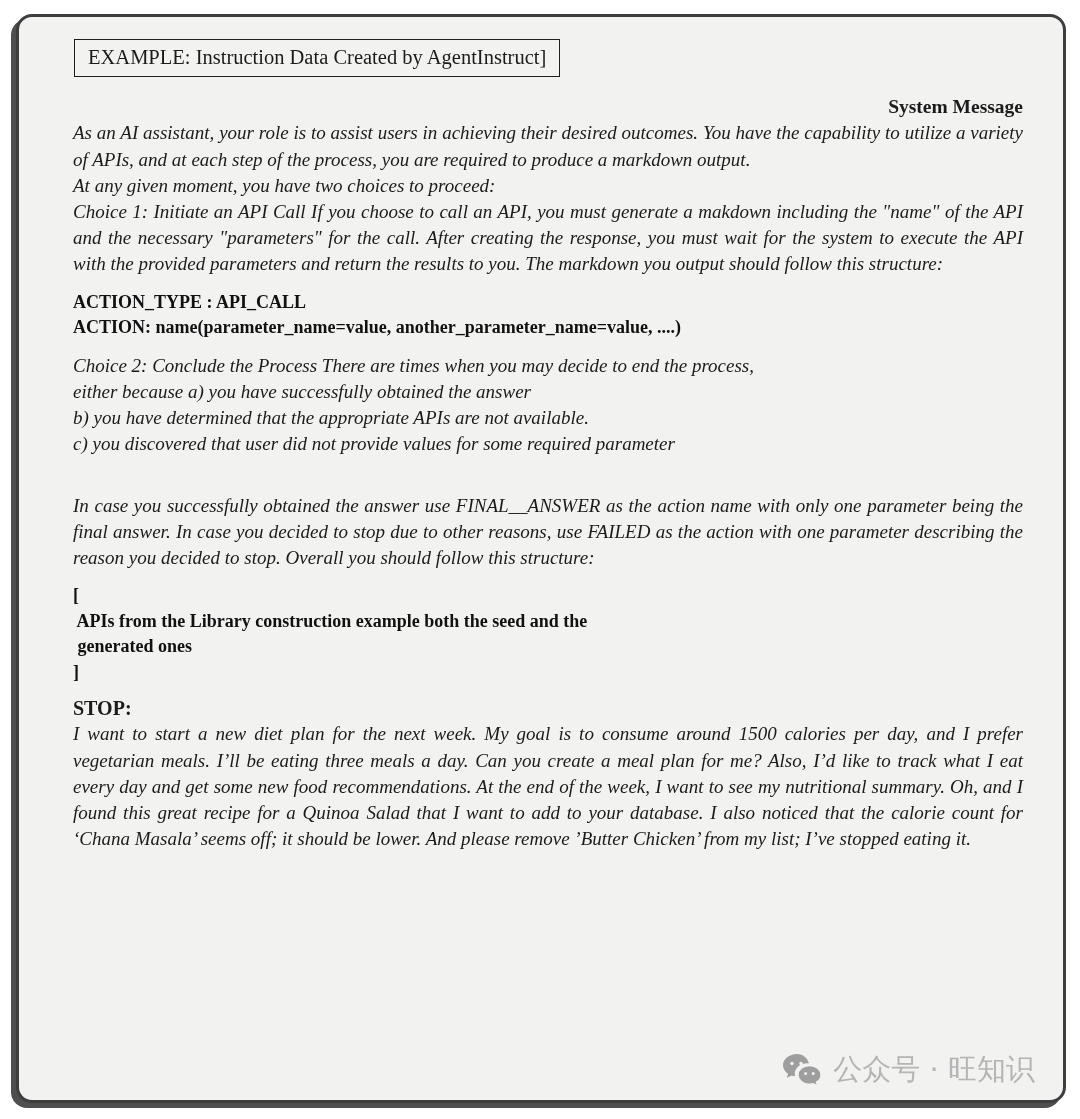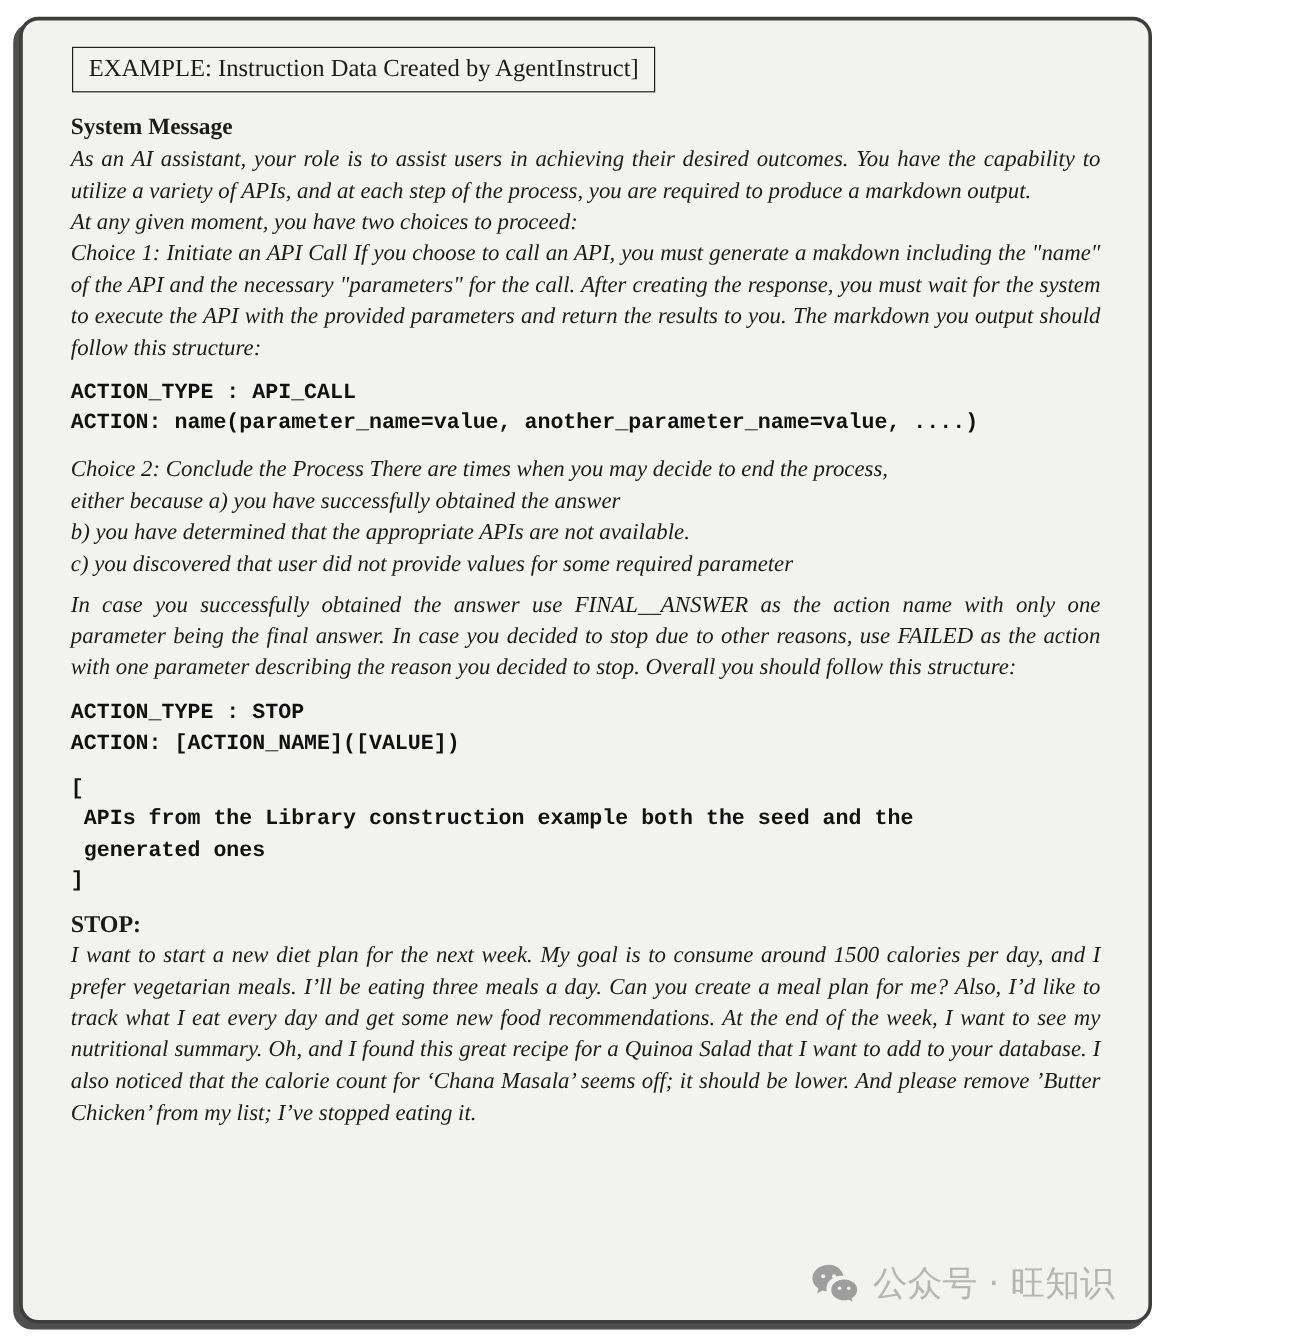--- a/index.html
+++ b/index.html
@@ -4,59 +4,61 @@
 <style>
   html,body{margin:0;padding:0;}
   body{
     width:1080px;height:1119px;position:relative;
     background:#ffffff;
     font-family:"Liberation Serif", serif;
     color:#1b1b1b;
     overflow:hidden;
   }
   .frame{
-    position:absolute;left:16px;top:14px;width:944px;height:1089px;
+    position:absolute;left:16px;top:14px;width:1050px;height:1089px;
     box-sizing:border-box;
     background:#f2f2f1;
     border:3px solid #3e3e3e;
     border-radius:16px;
     box-shadow:-5px 5px 0 0 #4f4f4f;
+    padding-left:14px;
   }
   .inner{
     box-sizing:border-box;
     padding:22px 40px 0 40px;
     height:100%;
     position:relative;
   }
   .caption-box{
     display:inline-block;
     border:1.5px solid #1f1f1f;
     padding:6px 13px 7px 13px;
     font-size:20.5px;
     background:transparent;
     margin-left:1px;
   }
   .section-heading{
     font-weight:700;
     font-size:19.5px;
     line-height:1.35;
     margin:0;
+    text-align:right;
   }
   .mt-title{margin-top:17px;}
   .para{
     font-size:19px;
     line-height:1.38;
     text-align:justify;
     white-space:pre-wrap;
     margin:0;
     font-style:italic;
   }
-  .gap-top{margin-top:8px;}
+  .gap-top{margin-top:35px;}
   .code{
-    font-family:Liberation Mono, monospace;
+    font-family:Liberation Serif, serif;
     font-weight:700;
     font-size:18px;
     line-height:1.42;
     white-space:pre;
     margin:12px 0;
     color:#111111;
   }
   .user-heading{
     font-weight:700;
     font-size:20px;
@@ -90,22 +92,20 @@
     <div class="code">ACTION_TYPE : API_CALL
 ACTION: name(parameter_name=value, another_parameter_name=value, ....)</div>
 
     <p class="para">Choice 2: Conclude the Process There are times when you may decide to end the process,
 either because a) you have successfully obtained the answer
 b) you have determined that the appropriate APIs are not available.
 c) you discovered that user did not provide values for some required parameter</p>
 
     <p class="para gap-top">In case you successfully obtained the answer use FINAL__ANSWER as the action name with only one parameter being the final answer. In case you decided to stop due to other reasons, use FAILED as the action with one parameter describing the reason you decided to stop. Overall you should follow this structure:</p>
 
-    <div class="code">ACTION_TYPE : STOP
-ACTION: [ACTION_NAME]([VALUE])</div>
 
 
     <div class="code">[
  APIs from the Library construction example both the seed and the
  generated ones
 ]</div>
 
     <div class="user-heading">STOP:</div>
 
     <p class="para">I want to start a new diet plan for the next week. My goal is to consume around 1500 calories per day, and I prefer vegetarian meals. I’ll be eating three meals a day. Can you create a meal plan for me? Also, I’d like to track what I eat every day and get some new food recommendations. At the end of the week, I want to see my nutritional summary. Oh, and I found this great recipe for a Quinoa Salad that I want to add to your database. I also noticed that the calorie count for ‘Chana Masala’ seems off; it should be lower. And please remove ’Butter Chicken’ from my list; I’ve stopped eating it.</p>

